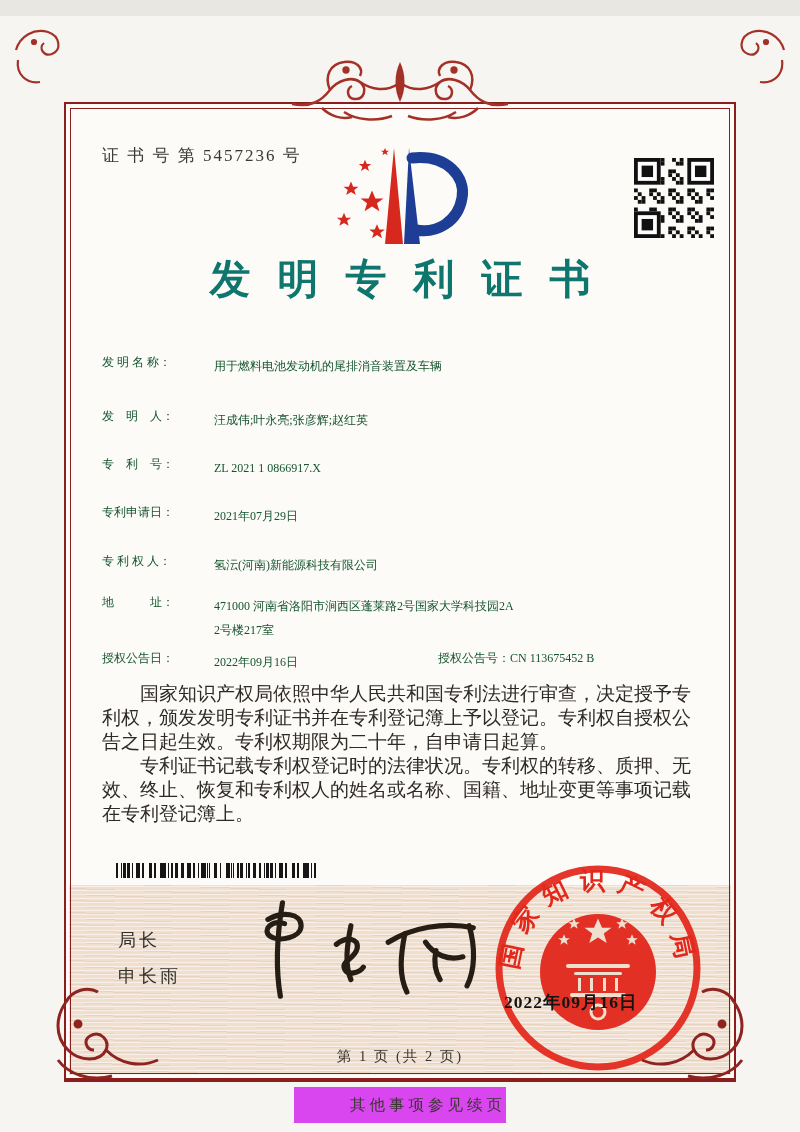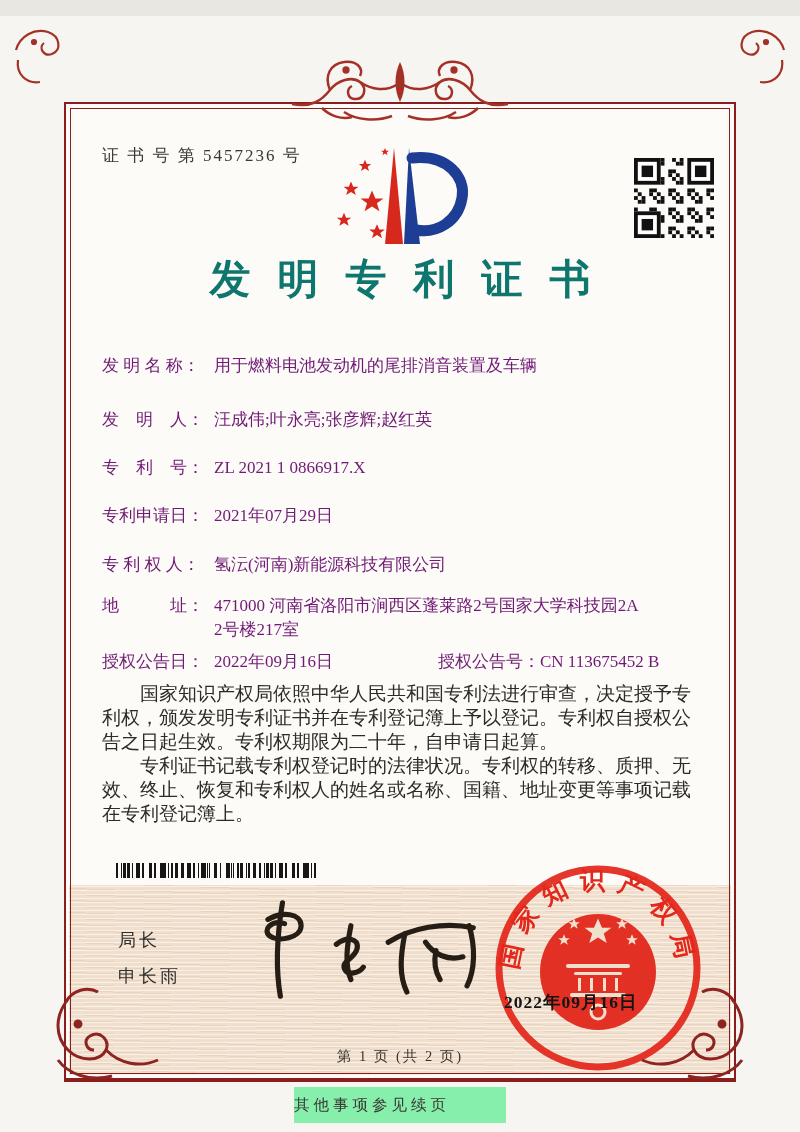--- a/index.html
+++ b/index.html
@@ -26,21 +26,21 @@
       repeating-linear-gradient(0deg, rgba(255,255,255,.55) 0 1px, rgba(255,255,255,0) 1px 4px),
       repeating-linear-gradient(2deg, rgba(186,140,108,.14) 0 1px, rgba(186,140,108,0) 1px 6px);
   }
   .cert-no{position:absolute;left:36px;top:40px;font-size:17px;letter-spacing:2px;color:#3b3733;z-index:4;}
   .logo{position:absolute;left:266px;top:38px;width:140px;height:110px;z-index:4;}
   .qr{position:absolute;left:568px;top:54px;width:80px;height:80px;z-index:4;}
   .title{
     position:absolute;left:0;top:148px;width:100%;text-align:center;z-index:4;
     font-size:41px;font-weight:bold;color:#0f766e;letter-spacing:27px;padding-left:27px;box-sizing:border-box;
   }
-  .row{position:absolute;left:36px;font-size:17px;z-index:4;color:#701a75;}
+  .row{position:absolute;left:36px;font-size:12px;z-index:4;color:#14532d;}
   .row .lbl{display:inline-block;width:112px;vertical-align:top;}
   .row .val{display:inline-block;vertical-align:top;max-width:490px;line-height:24px;}
   .r-name{top:250px}.r-inv{top:304px}.r-pno{top:352px}.r-fdate{top:400px}
   .r-ptee{top:449px}.r-addr{top:490px}.r-grant{top:546px}
   .grant2{position:absolute;left:336px;top:0;white-space:nowrap;}
   .r-grant{width:620px;}
   .paras{position:absolute;left:36px;top:578px;width:606px;z-index:4;}
   .paras p{margin:0;text-indent:2em;font-size:19px;line-height:24px;color:#2e2a26;}
   .barcode{
     position:absolute;left:50px;top:759px;width:200px;height:15px;z-index:4;
@@ -53,22 +53,22 @@
   .director-name{position:absolute;left:52px;top:860px;font-size:18px;letter-spacing:3px;z-index:4;
     font-family:"Liberation Sans","DejaVu Sans",sans-serif;color:#33302c;}
   .signature{position:absolute;left:148px;top:792px;width:280px;height:105px;z-index:4;}
   .seal{position:absolute;left:424px;top:756px;width:216px;height:216px;z-index:4;}
   .seal text{font-family:"Liberation Serif","DejaVu Serif",serif;}
   .seal-date{position:absolute;left:438px;top:886px;font-size:17.5px;font-weight:bold;
     letter-spacing:1px;color:#141414;z-index:5;}
   .page-num{position:absolute;left:0;top:943px;width:100%;text-align:center;
     font-size:14.5px;color:#3a3530;z-index:4;letter-spacing:2px;}
   .footer-strip{
-    position:absolute;left:294px;top:1071px;width:212px;height:36px;background:#86efac;
-    text-align:left;line-height:36px;font-size:15.5px;letter-spacing:4px;color:#3a3631;z-index:3;
+    position:absolute;left:294px;top:1071px;width:212px;height:36px;background:#d946ef;
+    text-align:right;line-height:36px;font-size:15.5px;letter-spacing:4px;color:#3a3631;z-index:3;
   }
 </style>
 </head>
 <body>
 
 <div class="page">
 
   <svg class="ornaments" viewBox="0 0 800 1132">
     <defs>
       <path id="star" d="M0,-10 L2.94,-3.09 L10,-3.09 L4.29,1.18 L6.47,8.09 L0,4 L-6.47,8.09 L-4.29,1.18 L-10,-3.09 L-2.94,-3.09 Z"></path>

